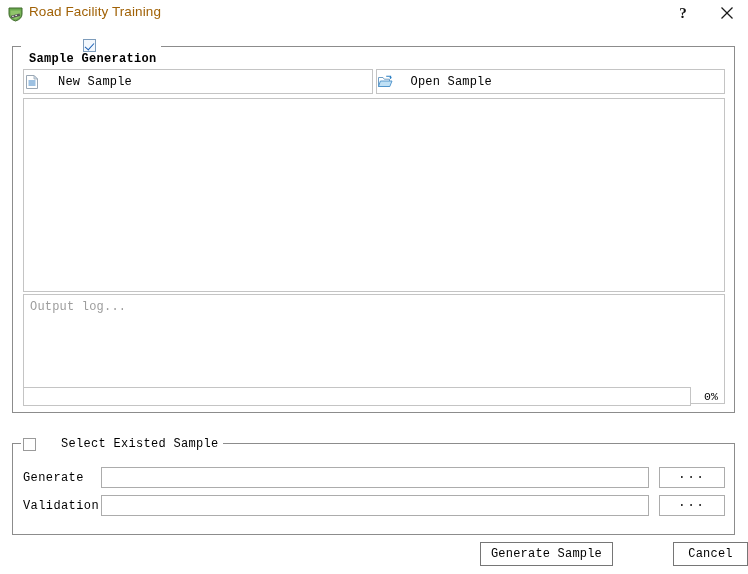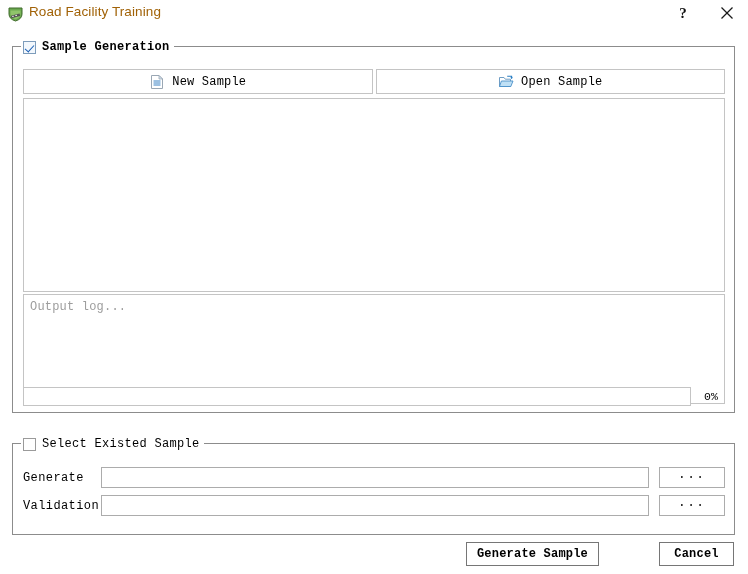--- a/index.html
+++ b/index.html
@@ -69,22 +69,22 @@
   .group-legend {
     position: absolute;
     top: -8px;
     height: 16px;
     background: #ffffff;
     display: flex;
     align-items: center;
     padding: 0 4px 0 2px;
     white-space: nowrap;
   }
-  .legend-sample  { left: 8px; }
-  .legend-existed { left: 8px; }
+  .legend-sample  { left: 8px; flex-direction: column; }
+  .legend-existed { left: 8px; gap: 19px; }
 
   .legend-label {
     font-family: "Liberation Mono", monospace;
     font-size: 12px;
     font-weight: bold;
     color: #000000;
     margin-left: 6px;
     letter-spacing: 0.3px;
   }
   .legend-label.normal { font-weight: normal; }
@@ -116,22 +116,21 @@
     width: 702px; height: 25px;
     display: flex;
     gap: 3px;
   }
   .tool-btn {
     flex: 1 1 0;
     border: 1px solid #c4c4c4;
     background: #ffffff;
     display: flex;
     align-items: center;
-    justify-content: center;
-    gap: 7px;
+    gap: 18px;
     cursor: default;
   }
   .tool-btn-label {
     font-family: "Liberation Mono", monospace;
     font-size: 12px;
     color: #000000;
     letter-spacing: 0.2px;
   }
   .tool-icon { width: 16px; height: 16px; display: block; flex: 0 0 auto; }
 
@@ -237,22 +236,20 @@
 
   
   .footer {
     position: absolute;
     left: 0; top: 541px;
     width: 748px; height: 26px;
     display: flex;
     justify-content: flex-end;
     align-items: center;
     gap: 12px;
-    padding-right: 14px;
-    font-weight: bold;
   }
   .footer-btn {
     height: 24px;
     border: 1px solid #767676;
     background: #ffffff;
     font-family: "Liberation Mono", monospace;
     font-size: 12px;
     color: #000000;
     letter-spacing: 0.2px;
     cursor: default;

